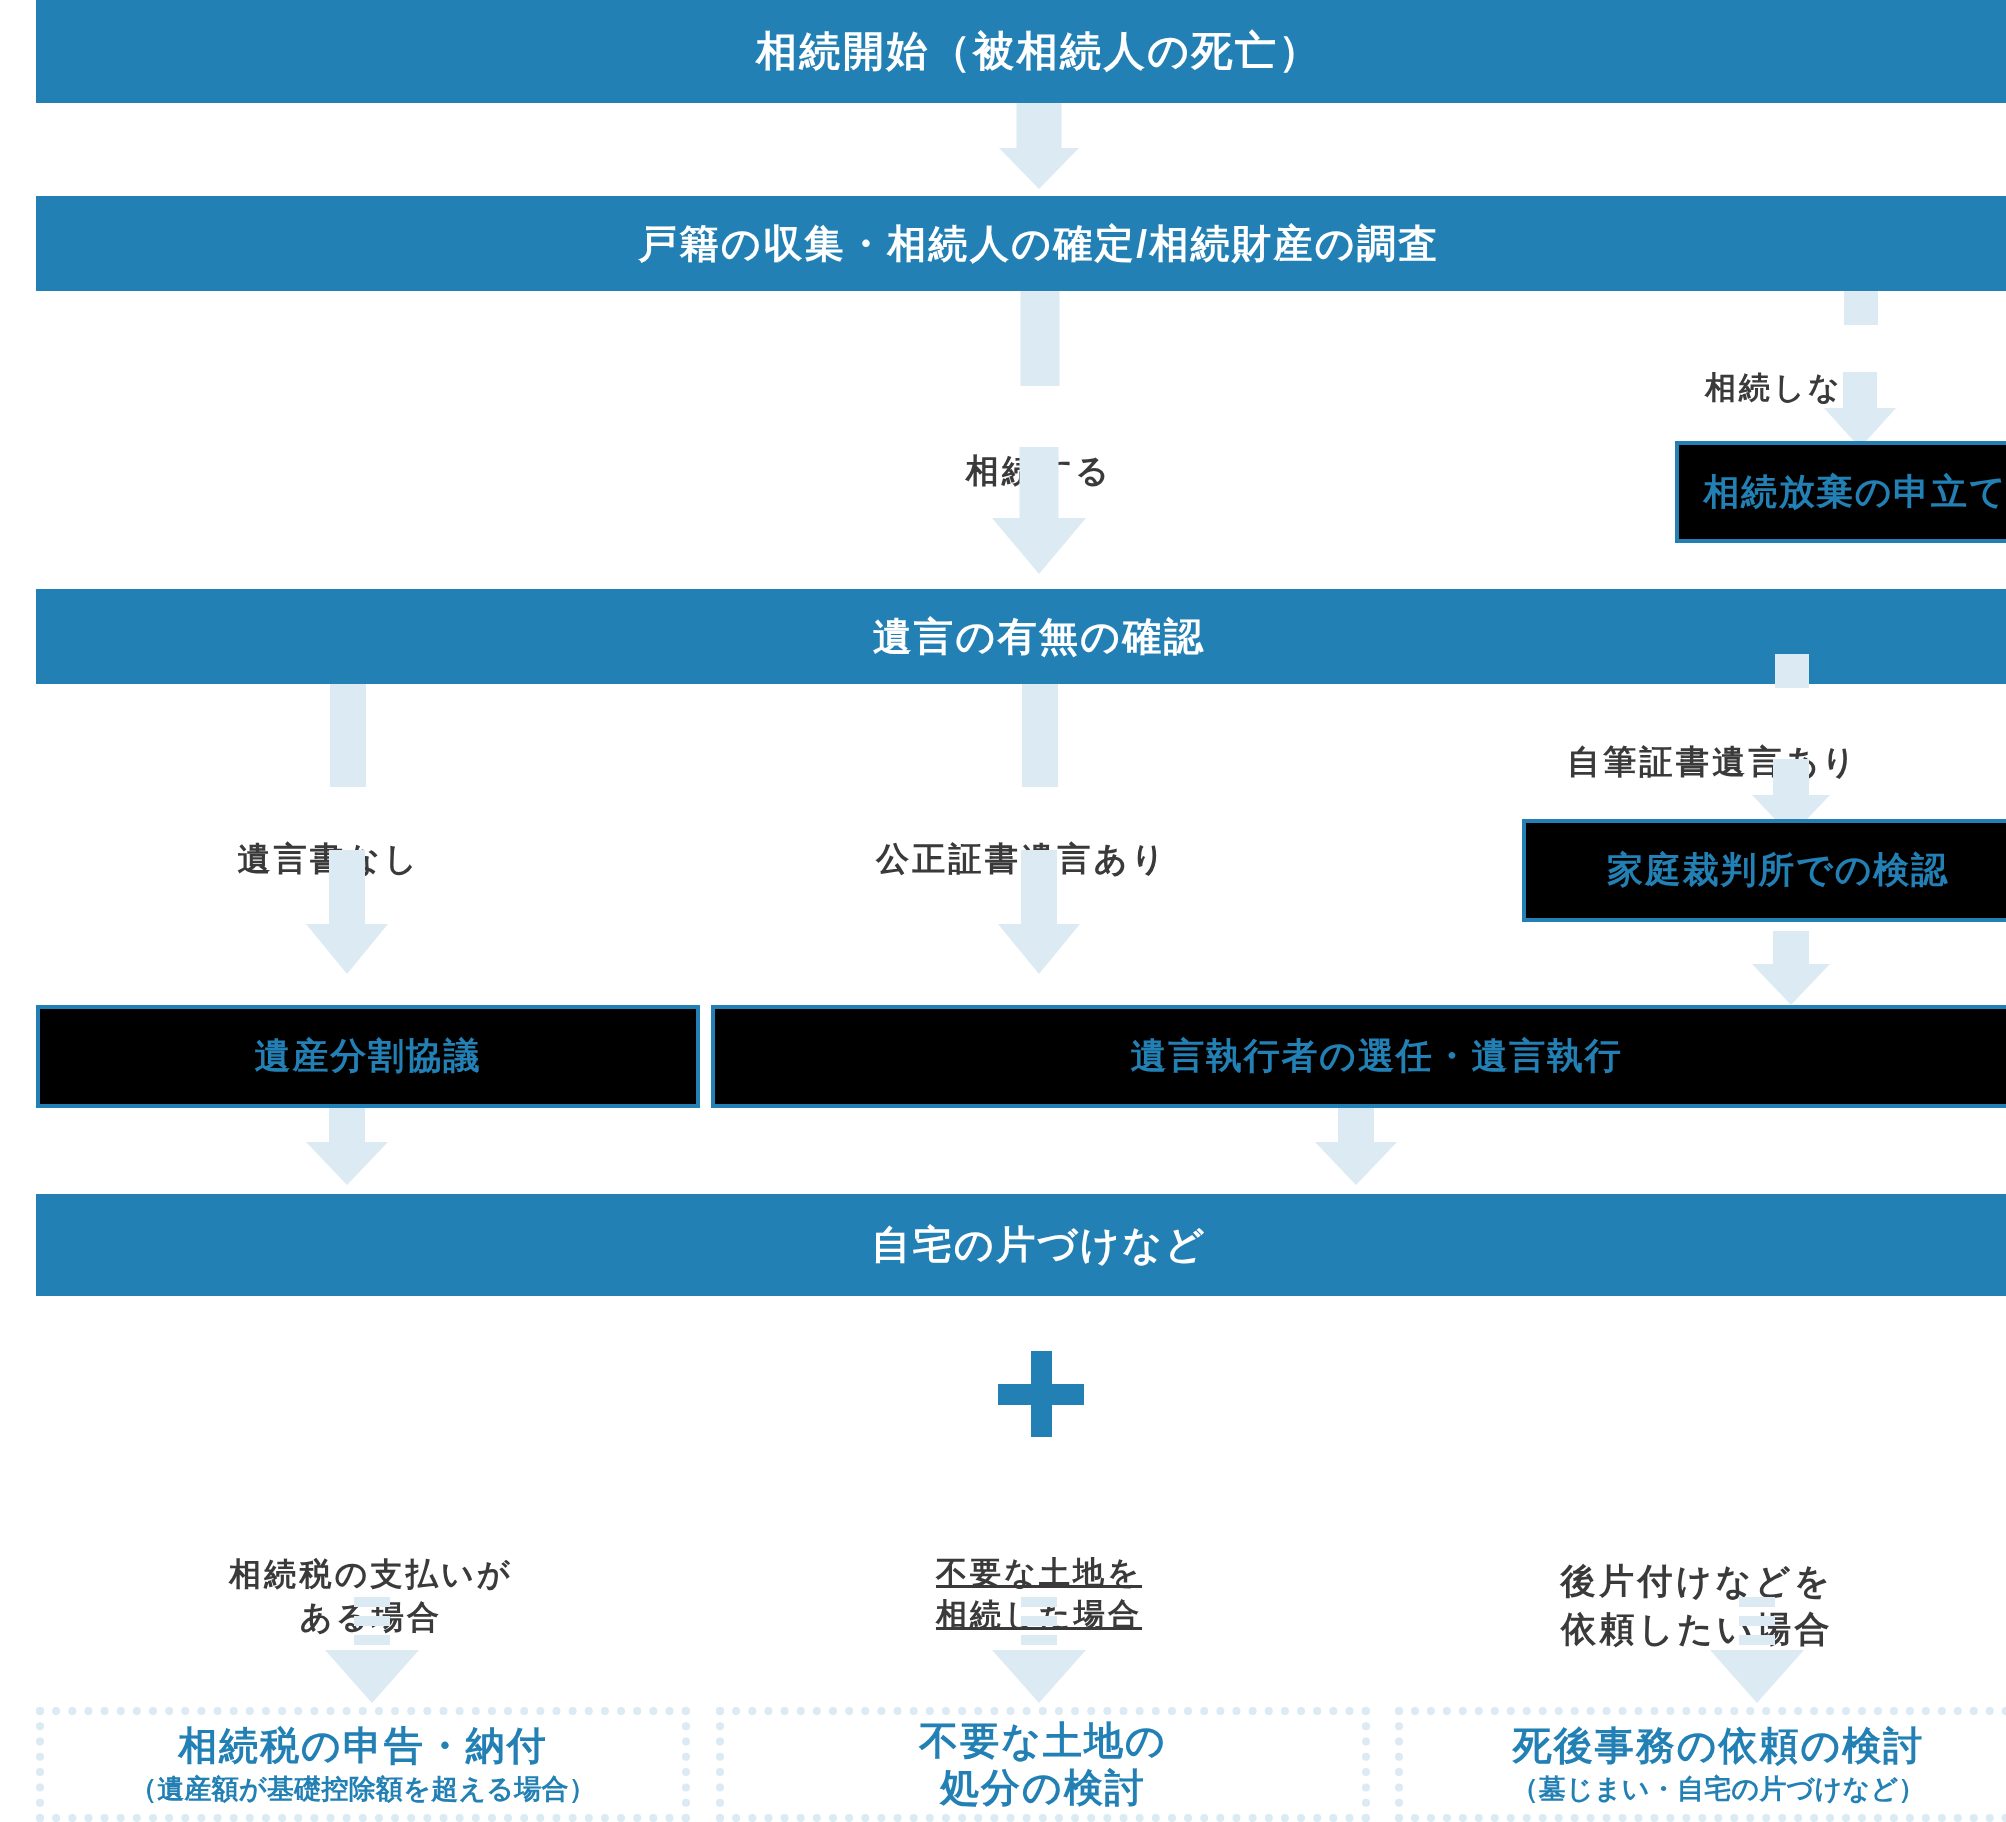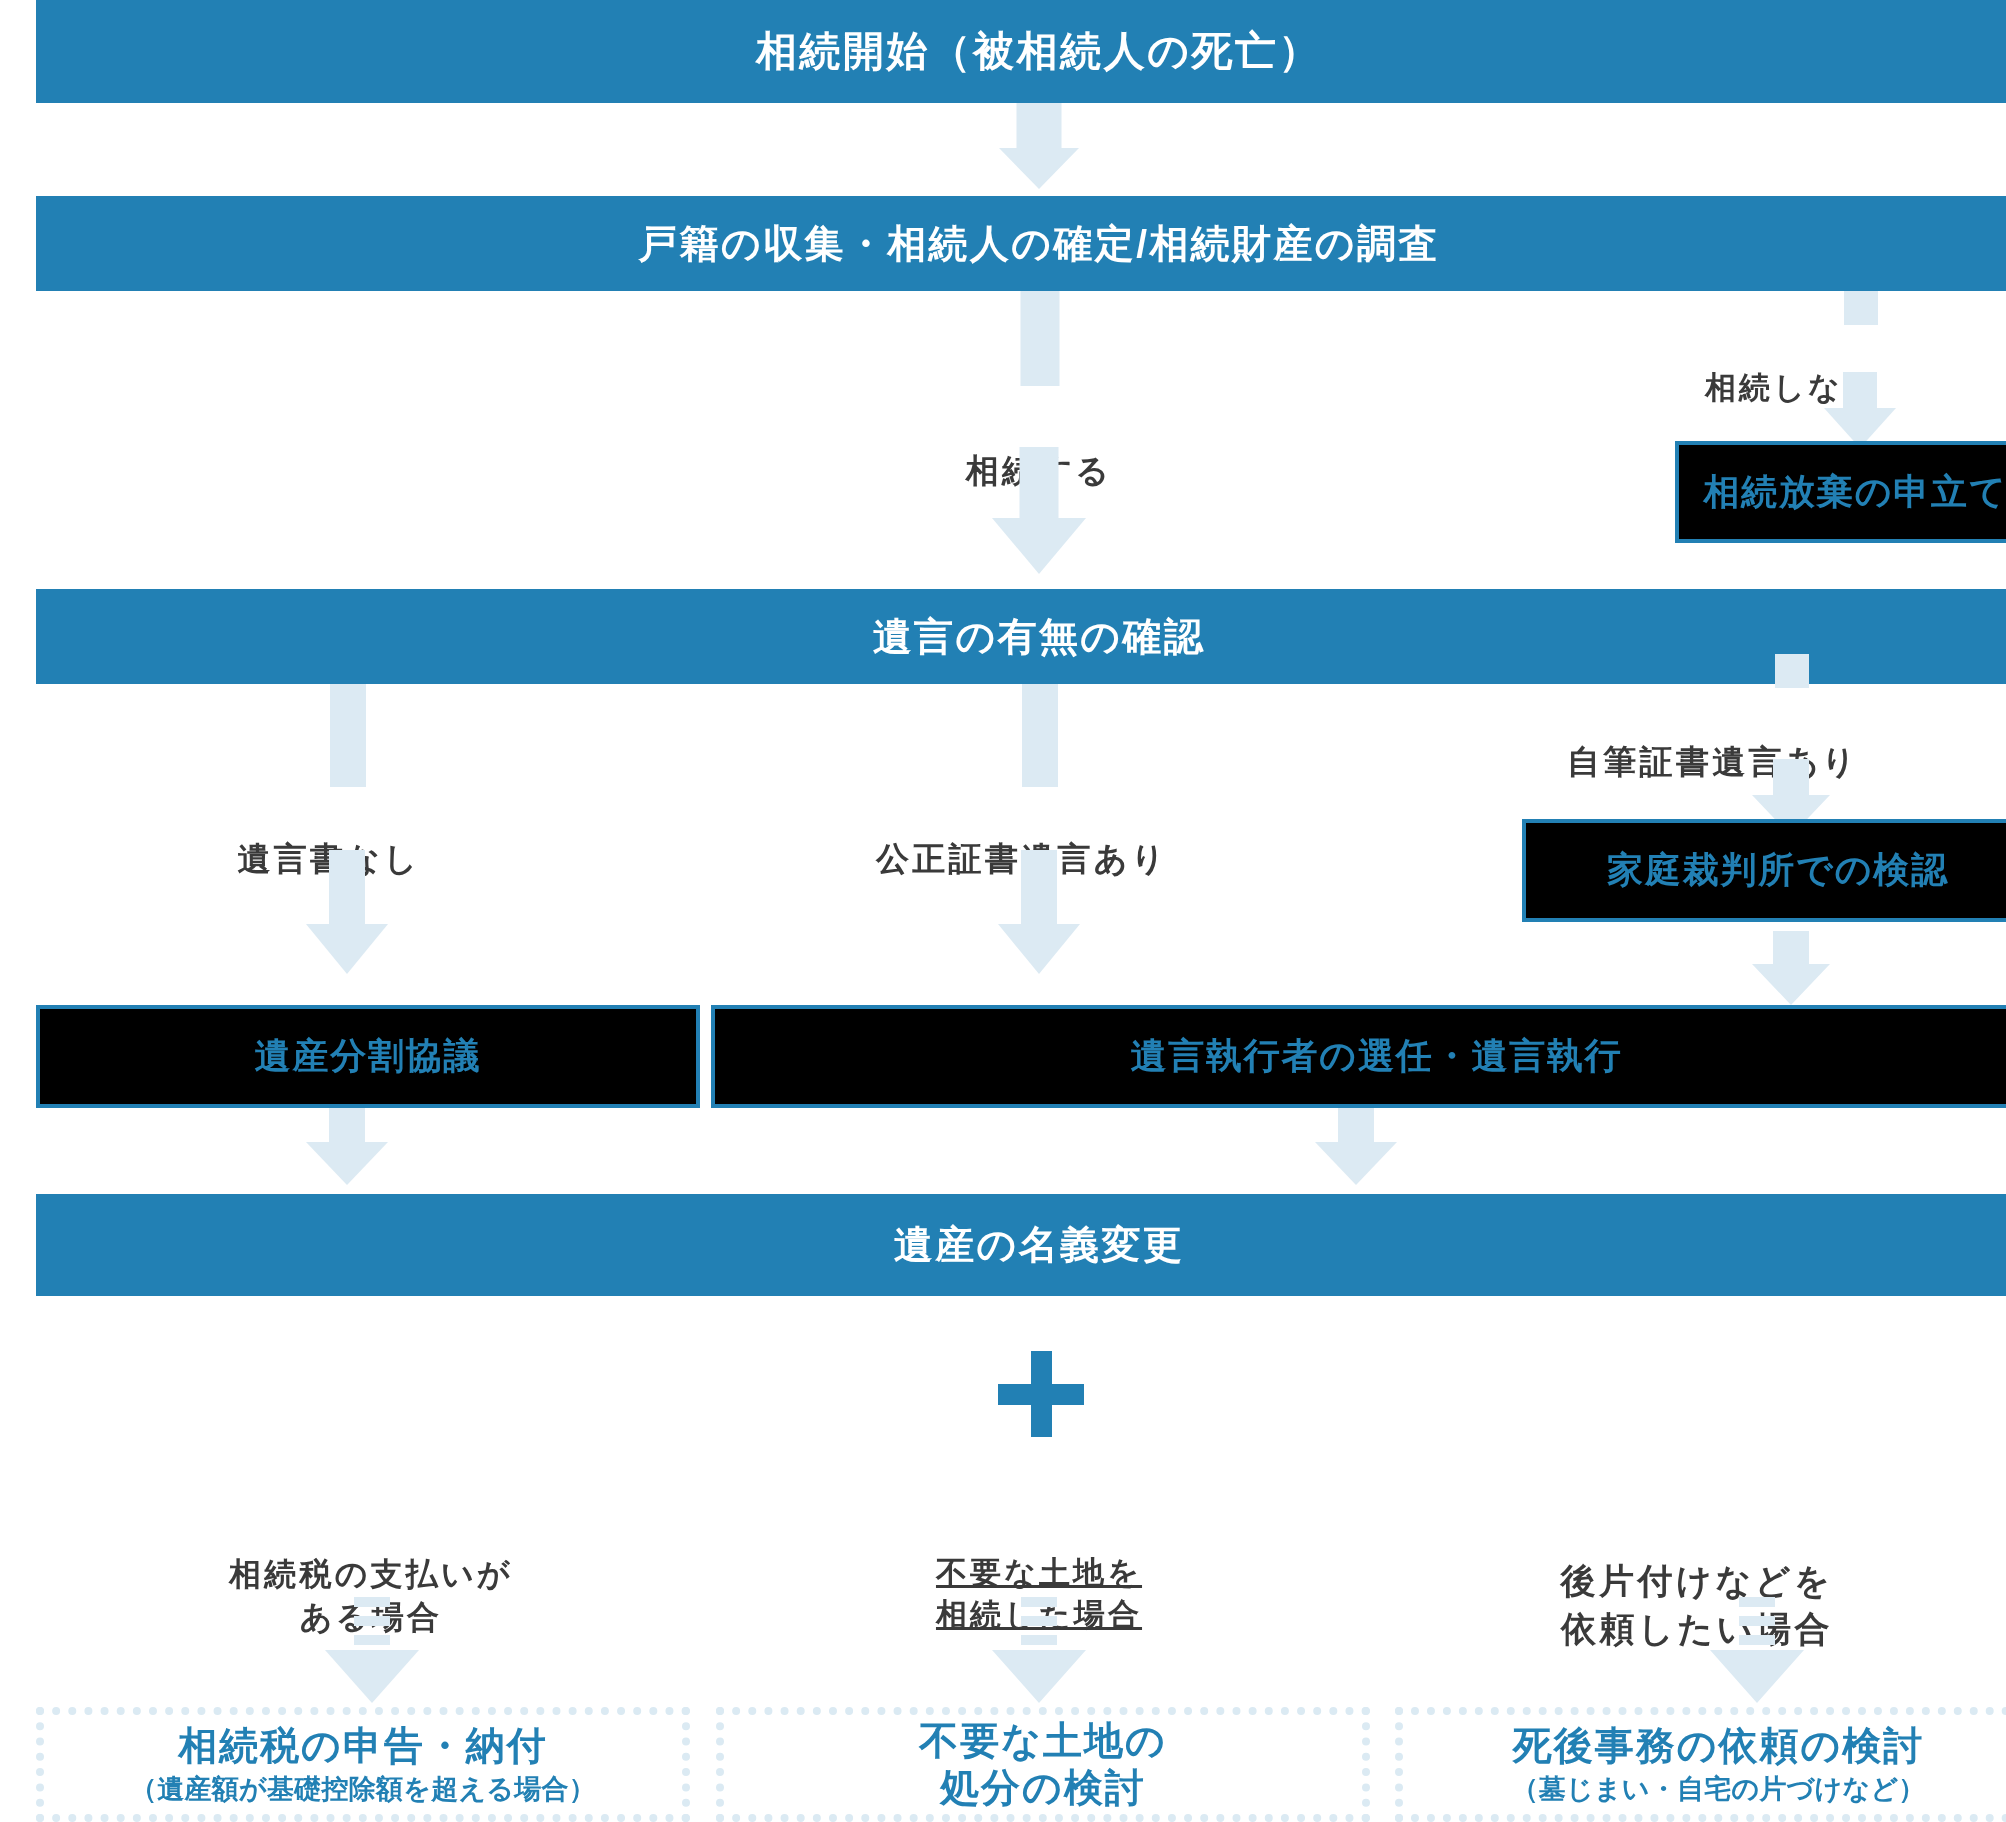--- a/index.html
+++ b/index.html
@@ -220,21 +220,21 @@
   <div class="arrow" style="left:251px; top:1108px; width:120px; height:95px;">
     <div class="stem" style="top:0; width:36px; height:34px;"></div>
     <div class="head" style="top:34px; border-left-width:41px; border-right-width:41px; border-top-width:43px;"></div>
   </div>
   <div class="arrow" style="left:1260px; top:1108px; width:120px; height:95px;">
     <div class="stem" style="top:0; width:36px; height:34px;"></div>
     <div class="head" style="top:34px; border-left-width:41px; border-right-width:41px; border-top-width:43px;"></div>
   </div>
 
   <div class="band" style="left:0; top:1194px; width:2006px; height:102px; font-size:39px;">
-    <span>遺産の名義変更</span>
+    <span>自宅の片づけなど</span>
   </div>
 
   <div class="plus" style="left:962px; top:1351px; width:86px; height:86px;">
     <i style="left:33px; top:0; width:20.6px; height:86px;"></i>
     <i style="left:0; top:33px; width:86px; height:20.6px;"></i>
   </div>
 
   <div class="clabel" style="left:34px; top:1510px; width:602px; font-size:32px;">
     <span>相続税の支払いが
 ある場合</span>

